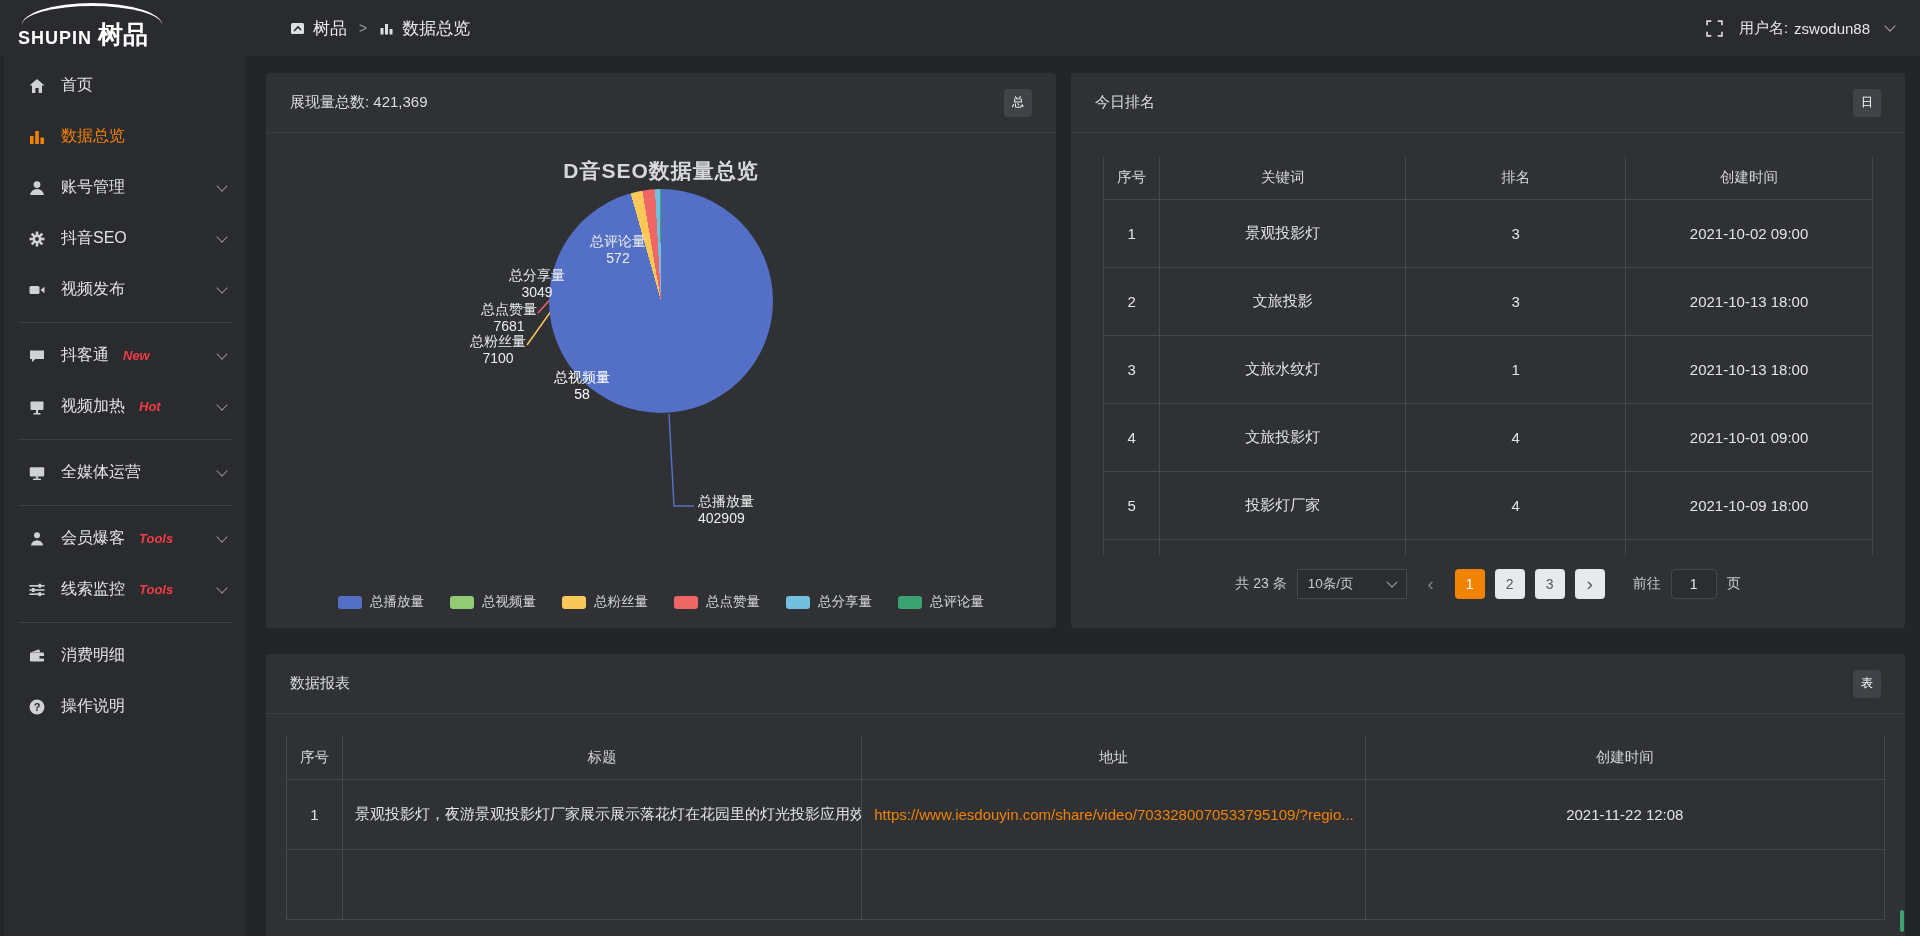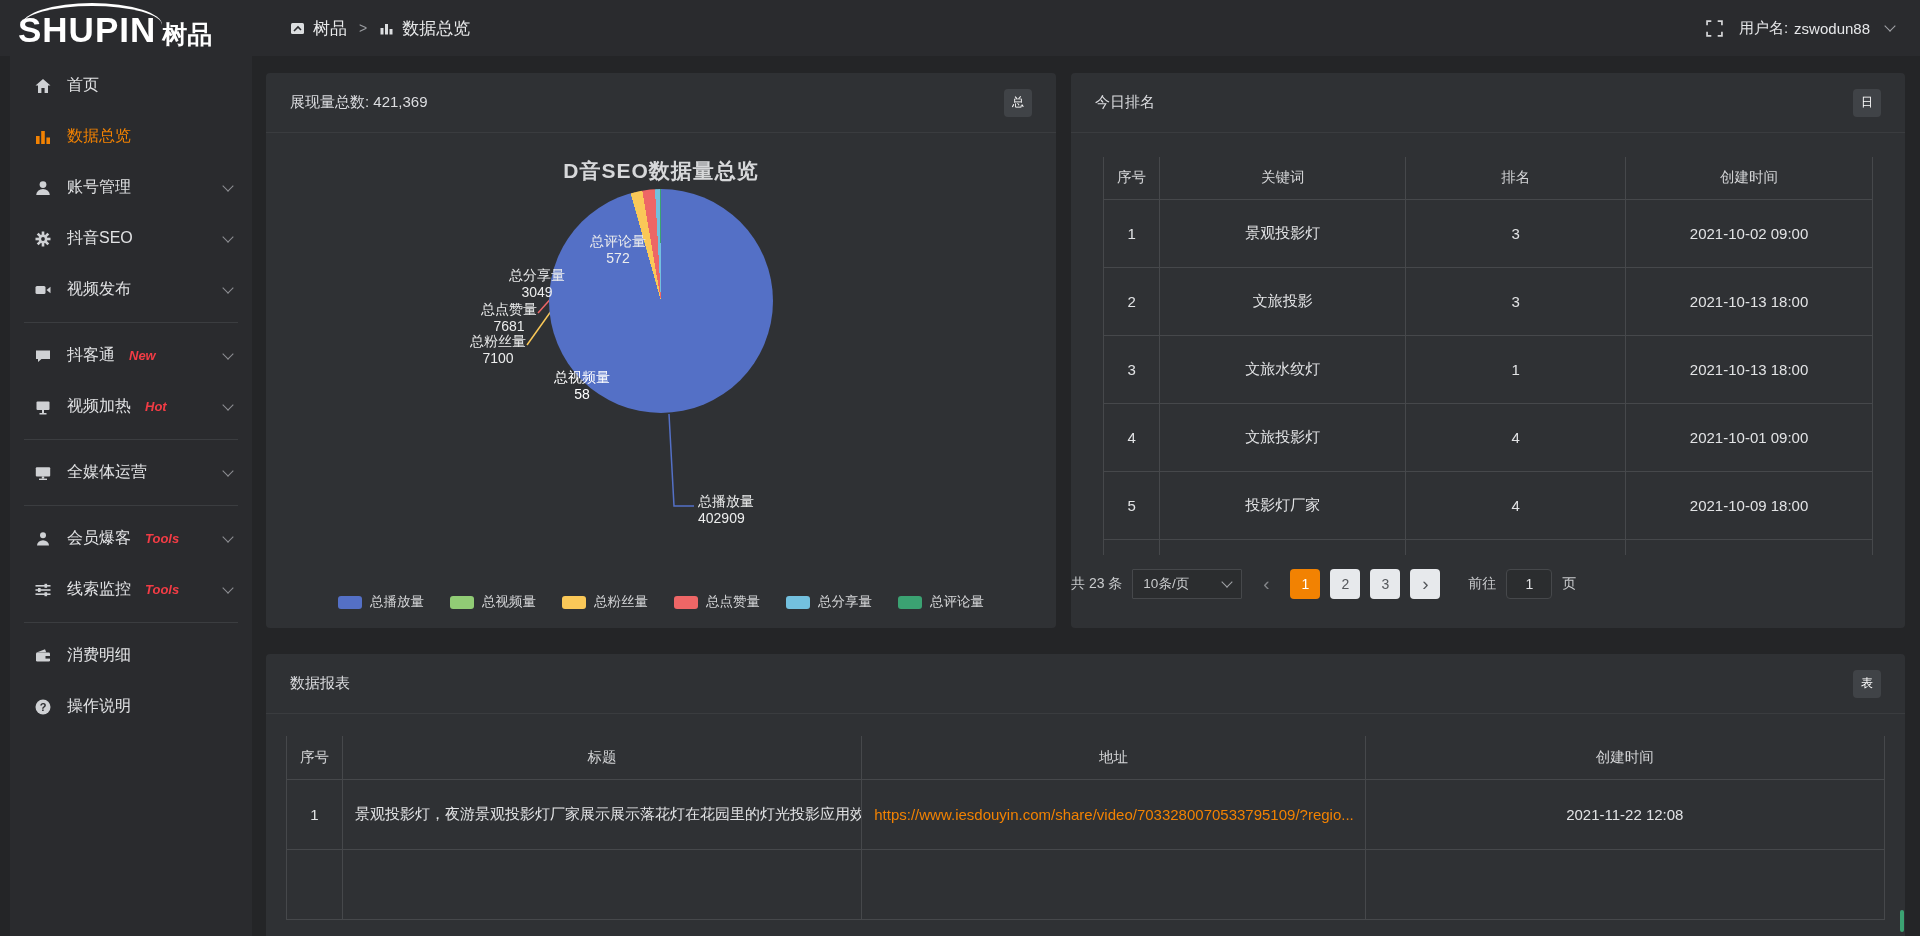--- a/index.html
+++ b/index.html
@@ -5,33 +5,33 @@
   * { box-sizing: border-box; margin: 0; padding: 0; }
   html,body { width:1920px; height:936px; overflow:hidden; background:#242527;
     color:#e6e7e9; font-family:"Liberation Sans","DejaVu Sans",sans-serif; }
 
   
   #topbar { position:fixed; top:0; left:0; width:1920px; height:56px; background:#2a2b2e;
     display:flex; align-items:center; z-index:20; }
   .logo-zone { width:242px; padding-left:18px; position:relative; display:flex; align-items:flex-end; height:56px; }
   .logo-arc { position:absolute; top:3px; left:22px; width:140px; height:22px;
     border-top:3px solid #fff; border-radius:50% 50% 0 0 / 100% 100% 0 0; }
-  .logo-en { font-size:35px; font-weight:900; letter-spacing:1px; color:#fff; line-height:1; padding-bottom:9px; }
+  .logo-en { font-size:18px; font-weight:900; letter-spacing:1px; color:#fff; line-height:1; padding-bottom:9px; }
   .logo-cn { font-size:25px; font-weight:900; color:#fff; line-height:1; padding-bottom:9px; margin-left:6px; }
   .breadcrumb { margin-left:48px; display:flex; align-items:center; gap:8px; font-size:17px; color:#e8e9ea; }
   .bc-icon { width:15px; height:15px; display:inline-flex; }
   .bc-icon svg { width:15px; height:15px; fill:#dcdee0; }
   .bc-sep { color:#9a9ca0; font-size:14px; margin:0 4px; }
   .header-right { margin-left:auto; margin-right:26px; display:flex; align-items:center; gap:16px; font-size:15px; }
   .fs-icon { width:17px; height:17px; display:inline-flex; cursor:pointer; }
   .chev { width:8px; height:8px; border-right:1.5px solid #a2a4a8; border-bottom:1.5px solid #a2a4a8;
     transform:rotate(45deg); display:inline-block; margin-top:-4px; }
 
   
-  #sidebar { position:fixed; top:56px; left:10px; bottom:0; width:242px; background:#2a2b2e; padding-top:4px; z-index:10; }
+  #sidebar { position:fixed; top:56px; left:4px; bottom:0; width:242px; background:#2a2b2e; padding-top:4px; z-index:10; }
   .side-item { height:51px; display:flex; align-items:center; padding:0 20px 0 24px;
     font-size:16px; color:#e1e2e4; cursor:pointer; }
   .side-item.active { color:#f28202; }
   .side-icon { width:18px; height:18px; margin-right:15px; display:inline-flex; flex:none; }
   .side-icon svg { width:18px; height:18px; fill:#cfd1d4; }
   .side-item.active .side-icon svg { fill:#f28202; }
   .side-badge { margin-left:14px; font-size:13px; font-style:italic; font-weight:bold; }
   .side-chev { margin-left:auto; width:8px; height:8px; border-right:1.5px solid #8d8f93;
     border-bottom:1.5px solid #8d8f93; transform:rotate(45deg); margin-top:-4px; }
   .side-divider { height:1px; background:#3b3d40; margin:7px 14px; }
@@ -72,21 +72,21 @@
 
   
   table { border-collapse:collapse; width:100%; table-layout:fixed; }
   th, td { border:1px solid #46484b; font-weight:normal; text-align:center; color:#e2e3e5;
     overflow:hidden; white-space:nowrap; }
   th { height:42px; font-size:14.5px; color:#d5d6d8; border-top:none; }
   td { height:68px; font-size:15px; }
 
   #ranking-card { flex:1; height:555px; }
   .rank-wrap { margin:24px 32px 0; height:398px; overflow:hidden; }
-  .pagination { margin-top:14px; display:flex; align-items:center;
+  .pagination { margin-top:14px; display:flex; justify-content:center; align-items:center;
     gap:10px; font-size:14px; color:#c9cbcd; }
   .psize { width:110px; height:30px; background:#2b2d2f; border:1px solid #46484b; border-radius:1px;
     display:flex; align-items:center; justify-content:space-between; padding:0 10px; font-size:13.5px; cursor:pointer; }
   .pg-prev { width:28px; height:30px; display:flex; align-items:center; justify-content:center;
     color:#84868a; font-size:19px; cursor:pointer; }
   .pg-btn { width:30px; height:30px; border-radius:4px; background:#e7e9ec; color:#55585c;
     border:none; font-size:14px; display:flex; align-items:center; justify-content:center; cursor:pointer; font-family:inherit; }
   .pg-btn.active { background:#f28202; color:#fff; }
   .pg-next { font-size:19px; }
   .goto-input { width:46px; height:30px; background:#2b2d2f; border:1px solid #46484b; border-radius:4px;

